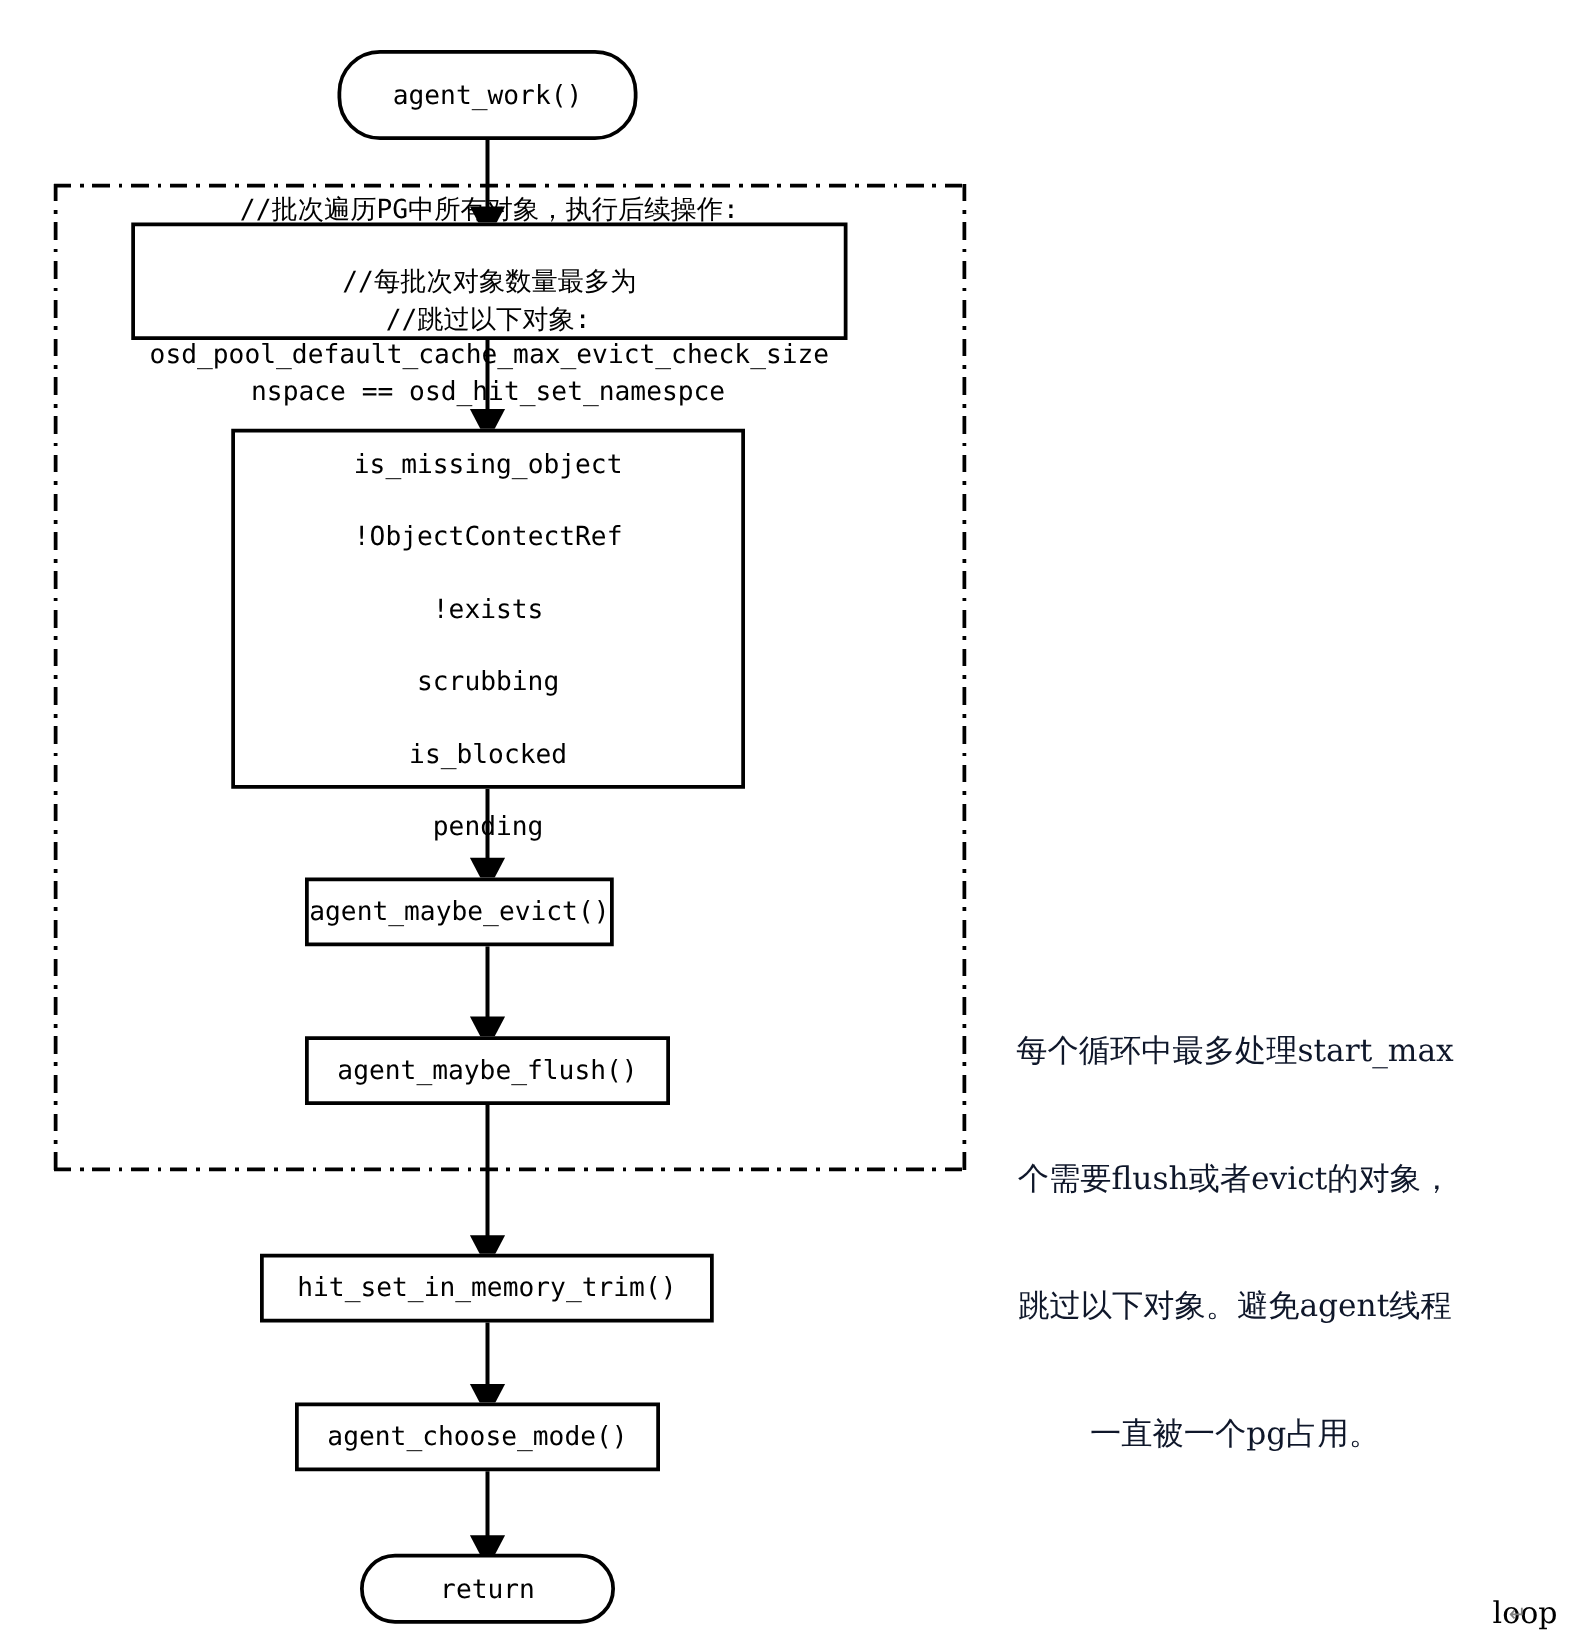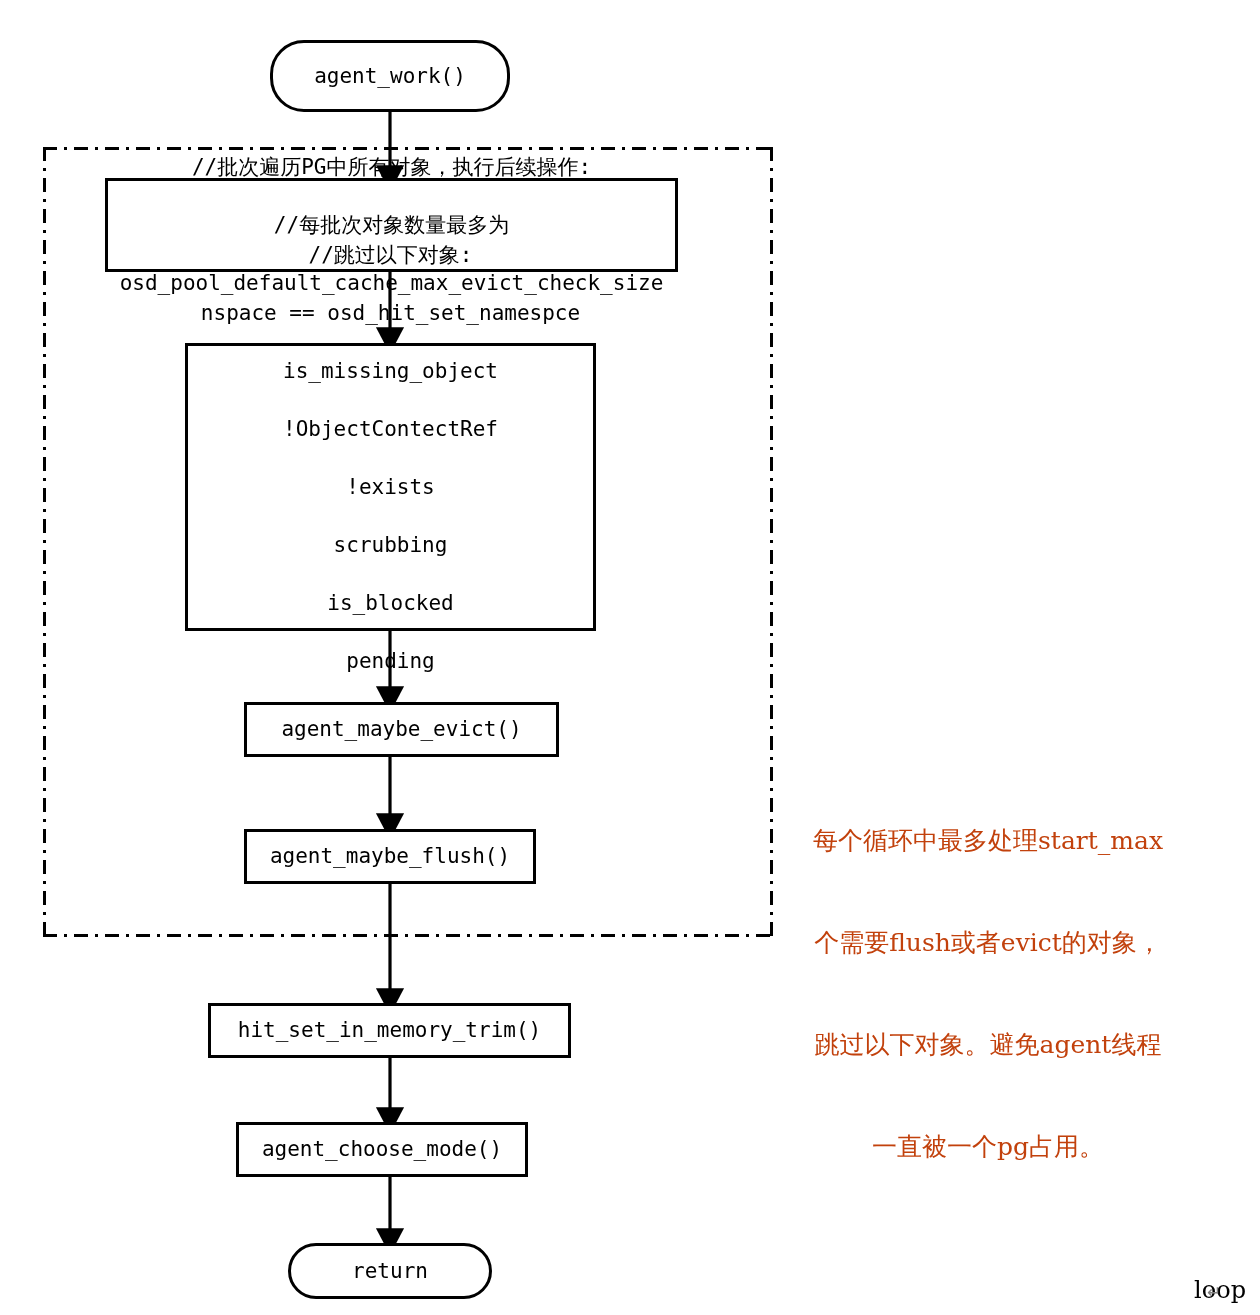--- a/index.html
+++ b/index.html
@@ -91,21 +91,21 @@
   
   #annotation {
     position: absolute;
     left: 788px;
     top: 756px;
     width: 400px;
     text-align: center;
     font-family: "DejaVu Serif", serif;
     font-size: 25px;
     line-height: 34px;
-    color: #c2410c;
+    color: #0f172a;
     white-space: pre;
     z-index: 3;
   }
 
   
   #pilcrow {
     position: absolute;
     left: 1207px;
     top: 1282px;
     font-family: "DejaVu Sans", sans-serif;
@@ -164,21 +164,21 @@
     <span class="line">nspace == osd_hit_set_namespce</span>
     <span class="line">is_missing_object</span>
     <span class="line">!ObjectContectRef</span>
     <span class="line">!exists</span>
     <span class="line">scrubbing</span>
     <span class="line">is_blocked</span>
     <span class="line">pending</span>
     <span class="line">is_ECpool</span>
   </div>
 
-  <div class="node process" style="left:244px; top:702px; width:315px; height:55px;">
+  <div class="node process" style="left:244px; top:702px; width:247px; height:55px;">
     <span class="line">agent_maybe_evict()</span>
   </div>
 
   <div class="node process" style="left:244px; top:829px; width:292px; height:55px;">
     <span class="line">agent_maybe_flush()</span>
   </div>
 
   <div class="node process" style="left:208px; top:1003px; width:363px; height:55px;">
     <span class="line">hit_set_in_memory_trim()</span>
   </div>

